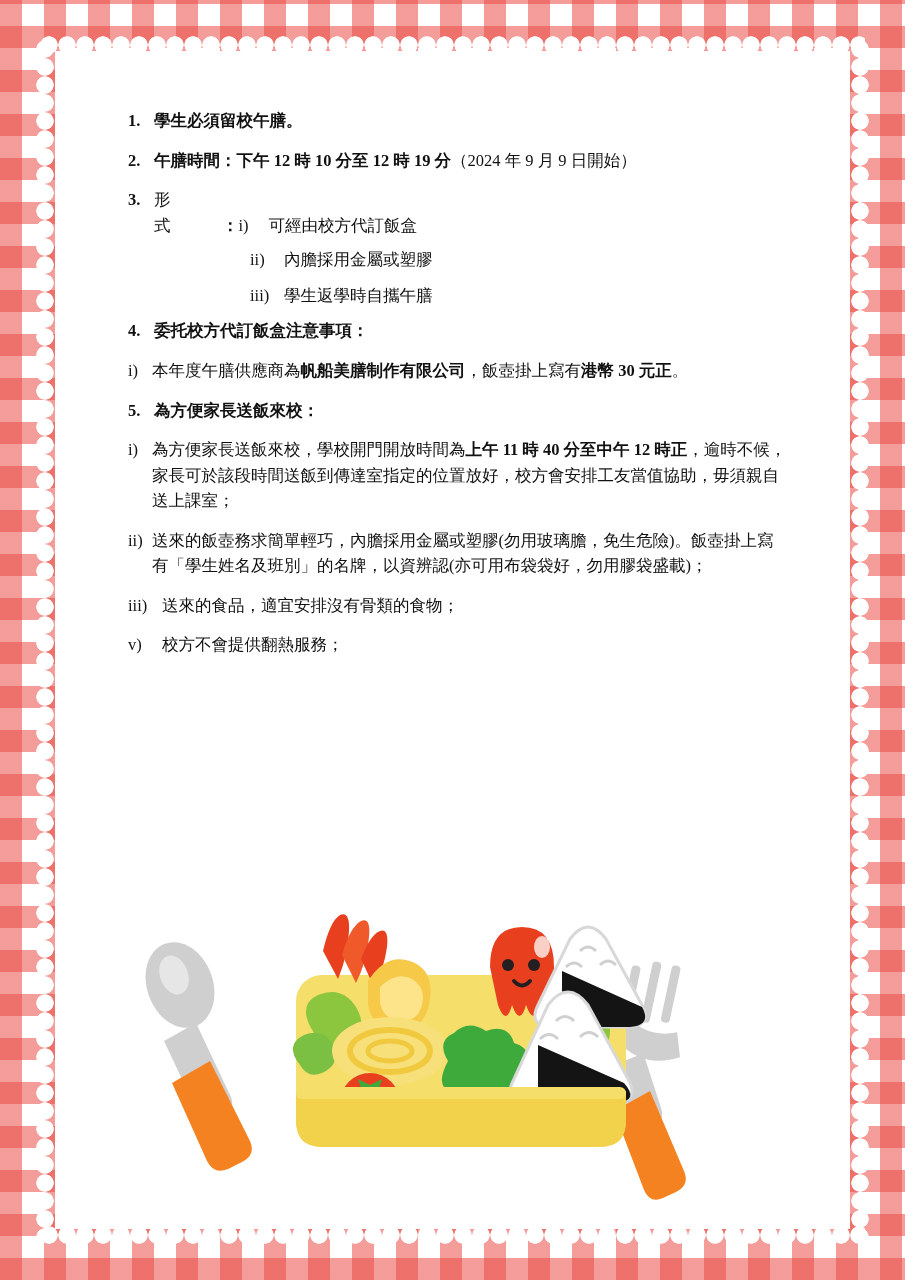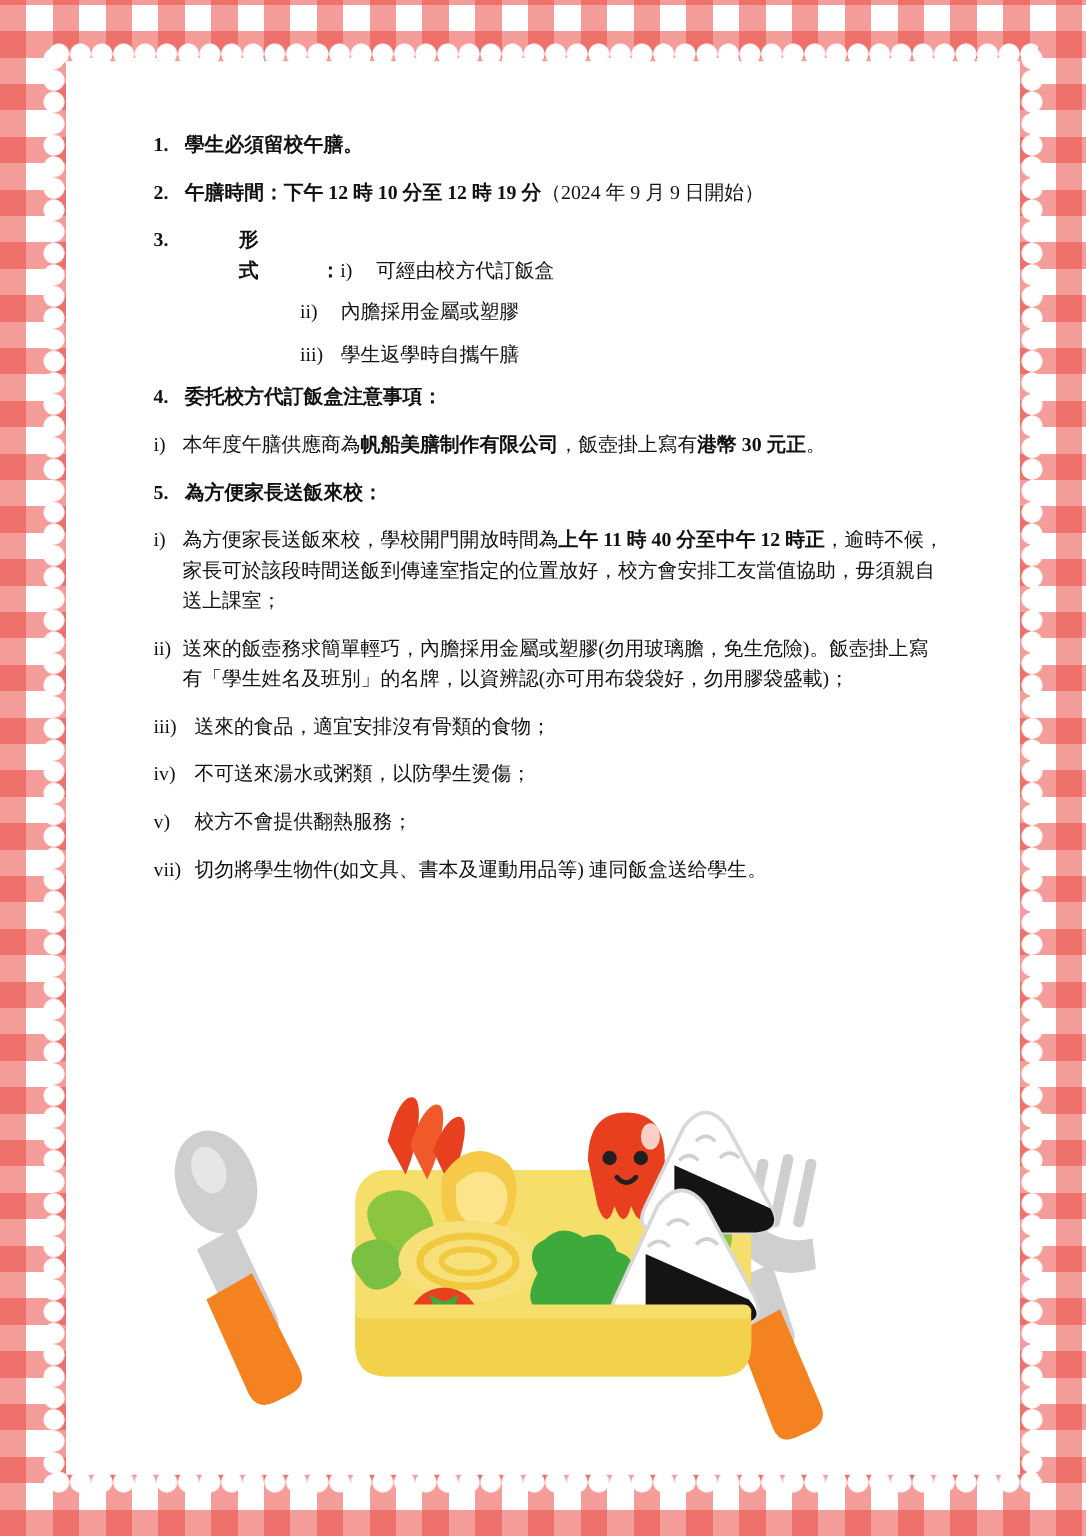--- a/index.html
+++ b/index.html
@@ -89,23 +89,22 @@
     display: flex;
     align-items: flex-start;
     margin-bottom: 10px;
     padding-left: 122px;
   }
   .sub .rm { flex: 0 0 auto; width: 34px; }
 
   .form-label {
     display: inline-block;
     width: 68px;
-    font-weight: bold;
+    font-weight: normal;
     letter-spacing: 0.5em;
-    margin-left: 45px;
   }
   .form-colon { font-weight: bold; }
 
   .inline-i { display: inline-block; width: 30px; }
 
   
   .art {
     position: absolute;
     left: 118px;
     top: 855px;
@@ -172,35 +171,27 @@
     <div class="row">
       <span class="marker narrow">ii)</span>
       <span class="txt">送來的飯壺務求簡單輕巧，內膽採用金屬或塑膠(勿用玻璃膽，免生危險)。飯壺掛上寫有「學生姓名及班別」的名牌，以資辨認(亦可用布袋袋好，勿用膠袋盛載)；</span>
     </div>
 
     <div class="row">
       <span class="marker wide">iii)</span>
       <span class="txt">送來的食品，適宜安排沒有骨類的食物；</span>
     </div>
 
-    <div class="row">
-      <span class="marker wide">iv)</span>
-      <span class="txt">不可送來湯水或粥類，以防學生燙傷；</span>
-    </div>
 
     <div class="row">
       <span class="marker wide">v)</span>
       <span class="txt">校方不會提供翻熱服務；</span>
     </div>
 
 
-    <div class="row">
-      <span class="marker wide">vii)</span>
-      <span class="txt">切勿將學生物件(如文具、書本及運動用品等) 連同飯盒送给學生。</span>
-    </div>
 
   </div>
 
   <div class="art">
     <svg viewBox="0 0 680 360" width="680" height="360" xmlns="http://www.w3.org/2000/svg">
 
       <g>
         <ellipse cx="62" cy="130" rx="33" ry="44" fill="#cfcfcf" transform="rotate(-20 62 130)"></ellipse>
         <ellipse cx="56" cy="120" rx="14" ry="20" fill="#e6e6e6" transform="rotate(-20 56 120)"></ellipse>
         <path d="M78 168 L112 240 Q118 252 108 258 L96 264 Q86 269 80 258 L46 186 Z" fill="#cfcfcf"></path>

